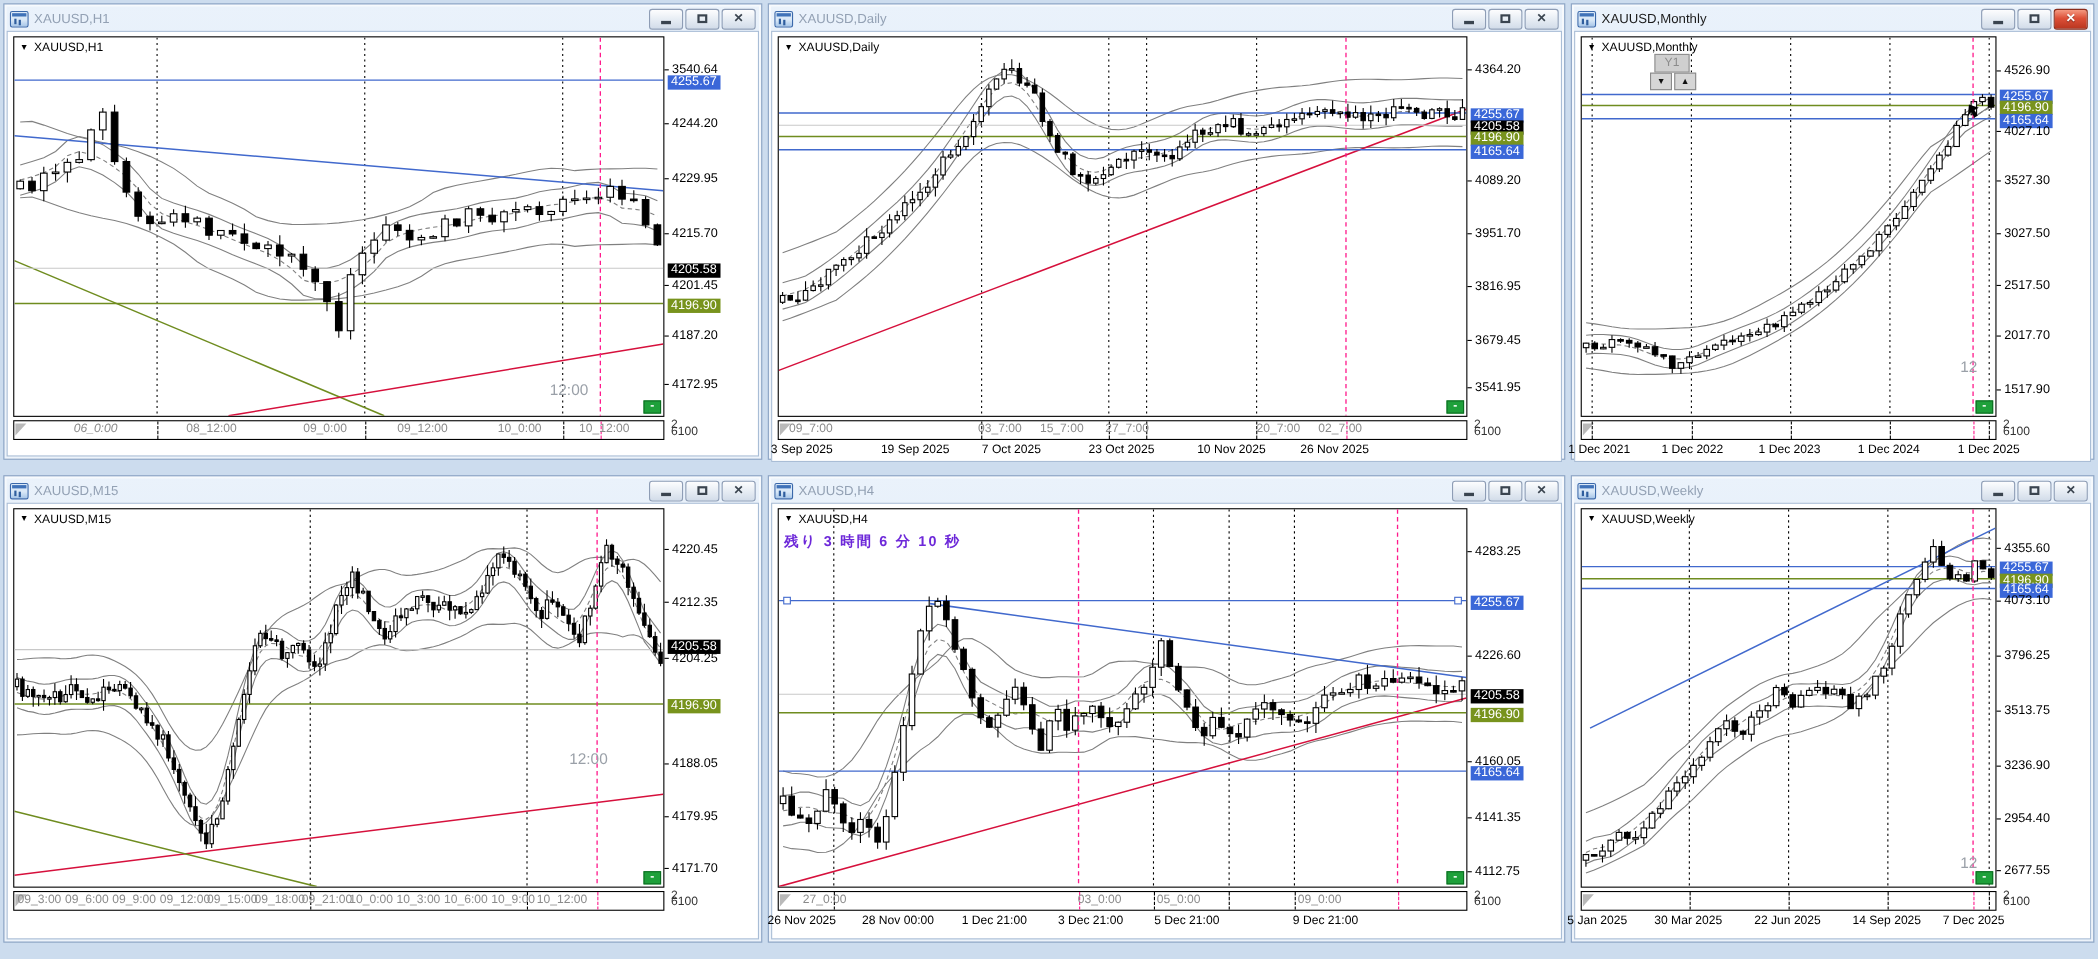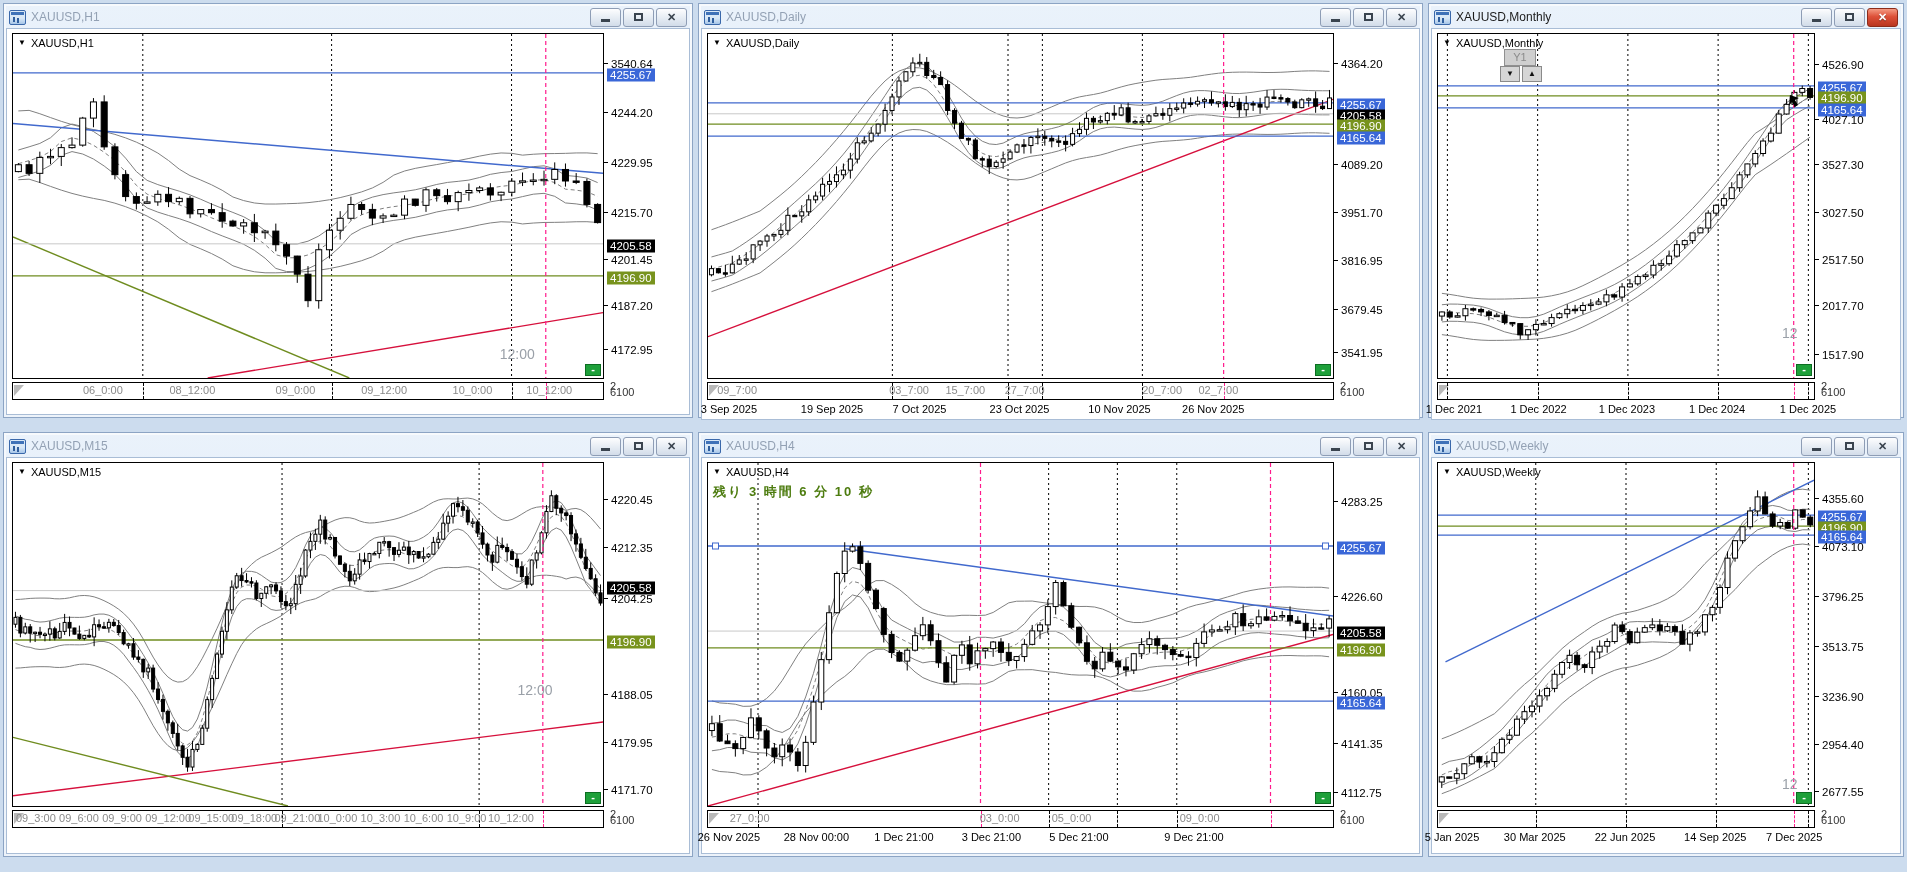--- a/index.html
+++ b/index.html
@@ -235,21 +235,21 @@
             <div class="slab" style="top: 317.072px;">4172.95</div>
           </div>
         </div>
         <div class="subrow">
           <div class="subframe" style="width: 590px;">
             <div class="subhandle"></div>
             <div class="subvline" style="left: 129.8px; border-left: 1px dashed rgb(0, 0, 0);"></div>
             <div class="subvline" style="left: 318.6px; border-left: 1px dashed rgb(0, 0, 0);"></div>
             <div class="subvline" style="left: 498.55px; border-left: 1px dashed rgb(0, 0, 0);"></div>
             <div class="subvline" style="left: 532.77px; border-left: 1px dashed rgb(255, 26, 140);"></div>
-            <div class="sublab" style="left: 70px;">06_0:00</div>
+            <div class="sublab" style="left: 54px; font-style: italic;">06_0:00</div>
             <div class="sublab" style="left: 156.4px;">08_12:00</div>
             <div class="sublab" style="left: 262.6px;">09_0:00</div>
             <div class="sublab" style="left: 348.15px;">09_12:00</div>
             <div class="sublab" style="left: 439.6px;">10_0:00</div>
             <div class="sublab" style="left: 513.35px;">10_12:00</div>
           </div>
           <div class="subscalecol">
             <div class="sv" style="top: -1px;">2</div>
             <div class="sv" style="top: 5px;">6100</div>
           </div>
@@ -1235,21 +1235,21 @@
               <rect x="618.59375" y="155.88932979804463" width="5" height="9.216574167912901" fill="#fff" stroke="#000" stroke-width="1"></rect>
               <line x1="272.5" y1="0" x2="272.5" y2="343" stroke="#ff1a8c" stroke-dasharray="4,3" stroke-width="1.2"></line>
               <line x1="562.5" y1="0" x2="562.5" y2="343" stroke="#ff1a8c" stroke-dasharray="4,3" stroke-width="1.2"></line>
               <rect x="4.5" y="80.006" width="6" height="6" fill="#fff" stroke="#4169cd"></rect>
               <rect x="614.5" y="80.006" width="6" height="6" fill="#fff" stroke="#4169cd"></rect>
             </svg>
             <div class="chartlabel">
               <div class="tri">▼</div>
               <div>XAUUSD,H4</div>
             </div>
-            <div class="countdown" style="color: #4d7c0f;">残り 3 時間 6 分 10 秒</div>
+            <div class="countdown" style="color: #6d28d9;">残り 3 時間 6 分 10 秒</div>
             <div class="greenbtn">-</div>
           </div>
           <div class="scalecol">
             <div class="stick" style="top: 39.044px;"></div>
             <div class="slab" style="top: 40.044px;">4283.25</div>
             <div class="slab hl" style="top: 86.006px; background: rgb(58, 103, 216);">4255.67</div>
             <div class="stick" style="top: 134.055px;"></div>
             <div class="slab" style="top: 135.055px;">4226.60</div>
             <div class="slab hl" style="top: 171.07px; background: rgb(0, 0, 0);">4205.58</div>
             <div class="slab hl" style="top: 187.877px; background: rgb(120, 147, 29);">4196.90</div>
@@ -1280,21 +1280,21 @@
             <div class="sv" style="top: -1px;">2</div>
             <div class="sv" style="top: 5px;">6100</div>
           </div>
         </div>
         <div class="trow">
           <div class="tlab" style="left: 21.875px;">26 Nov 2025</div>
           <div class="tlab" style="left: 109.375px;">28 Nov 00:00</div>
           <div class="tlab" style="left: 196.875px;">1 Dec 21:00</div>
           <div class="tlab" style="left: 284.375px;">3 Dec 21:00</div>
           <div class="tlab" style="left: 371.875px;">5 Dec 21:00</div>
-          <div class="tlab" style="left: 469px; padding-left: 36px;">9 Dec 21:00</div>
+          <div class="tlab" style="left: 480px; padding-left: 36px;">9 Dec 21:00</div>
         </div>
       </div>
     </div>
     <div class="win">
       <div class="tb">
         <div class="wicon"></div>
         <div class="ttl">XAUUSD,Weekly</div>
         <div class="btns">
           <div class="wbtn">
             <div class="glyph-min"></div>

